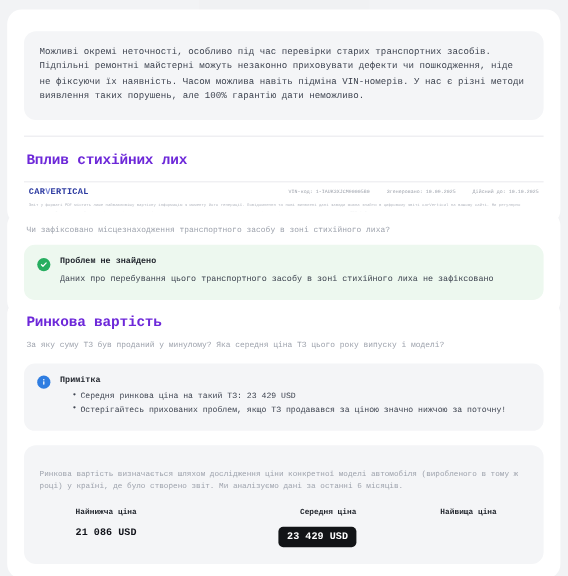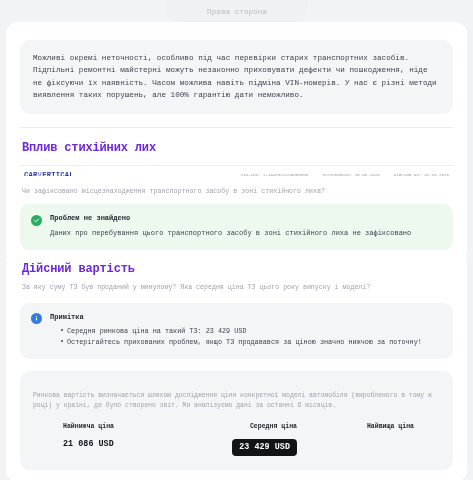--- a/index.html
+++ b/index.html
@@ -38,21 +38,21 @@
   .top-card-label {
     font-size: 7.5px;
     color: #b9bcc2;
     letter-spacing: .1px;
   }
 
   
   .panel {
     position: absolute;
     left: 6px;
-    top: 22px;
+    top: 8px;
     width: 461px;
     background: #ffffff;
     border-radius: 12px;
     padding: 12px 0 0 0;
   }
 
   .inner { padding: 0 16px; }
 
   
   .disclaimer {
@@ -295,21 +295,21 @@
         <div class="notice-body">
           <div class="notice-title">Проблем не знайдено</div>
           <div class="notice-text">Даних про перебування цього транспортного засобу в зоні стихійного лиха не зафіксовано</div>
         </div>
       </div>
     </div>
   </div>
 
   <div class="card" style="top:250px;padding:12px 0 12px 0;">
     <div class="inner">
-      <h2 class="section-title" style="margin-top:0;">Дійсний вартість</h2>
+      <h2 class="section-title" style="margin-top:0;">Ринкова вартість</h2>
       <div class="section-sub">За яку суму ТЗ був проданий у минулому? Яка середня ціна ТЗ цього року випуску і моделі?</div>
     </div>
 
     <div style="padding:0 14px;margin-top:10px;">
       <div class="notice info">
         <span class="notice-icon">
           <svg width="7" height="7" viewBox="0 0 12 12" aria-hidden="true">
             <circle cx="6" cy="2.6" r="1.05" fill="#ffffff"></circle>
             <rect x="5.1" y="4.5" width="1.8" height="5" rx=".8" fill="#ffffff"></rect>
           </svg>

